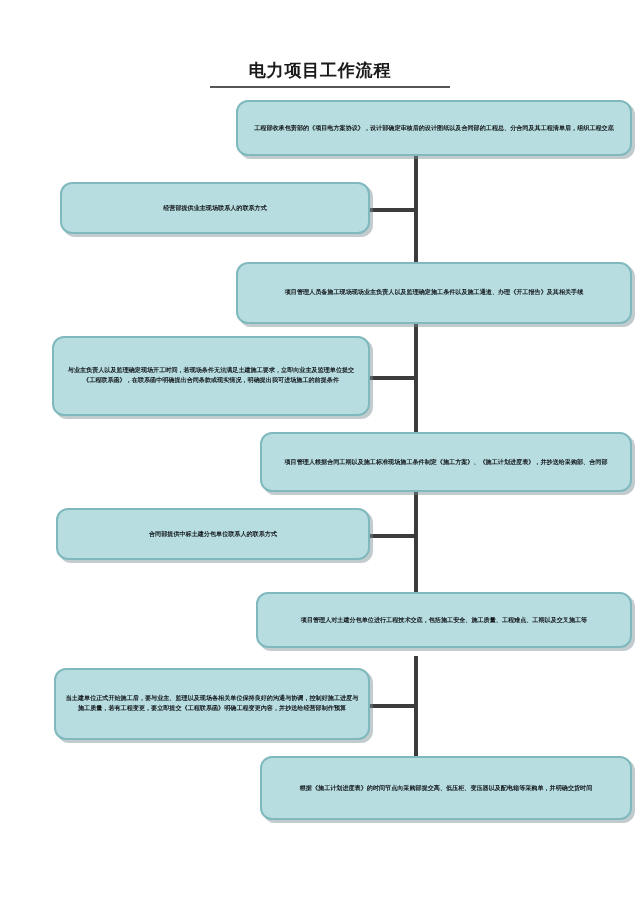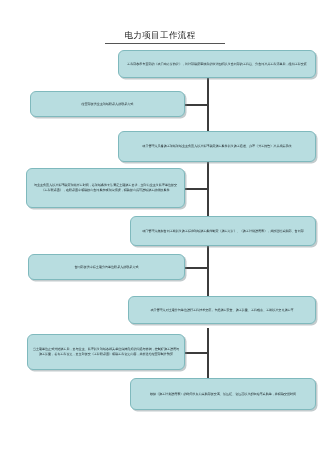--- a/index.html
+++ b/index.html
@@ -13,20 +13,21 @@
     font-family: "Liberation Serif", "DejaVu Serif", serif;
     position: relative;
     overflow: hidden;
   }
 
   #canvas {
     position: relative;
     width: 320px;
     height: 429px;
     background: #ffffff;
+    font-weight: bold;
   }
 
   
   .chart-title {
     position: absolute;
     left: 0;
     top: 30px;
     width: 320px;
     text-align: center;
     font-size: 8.5px;

